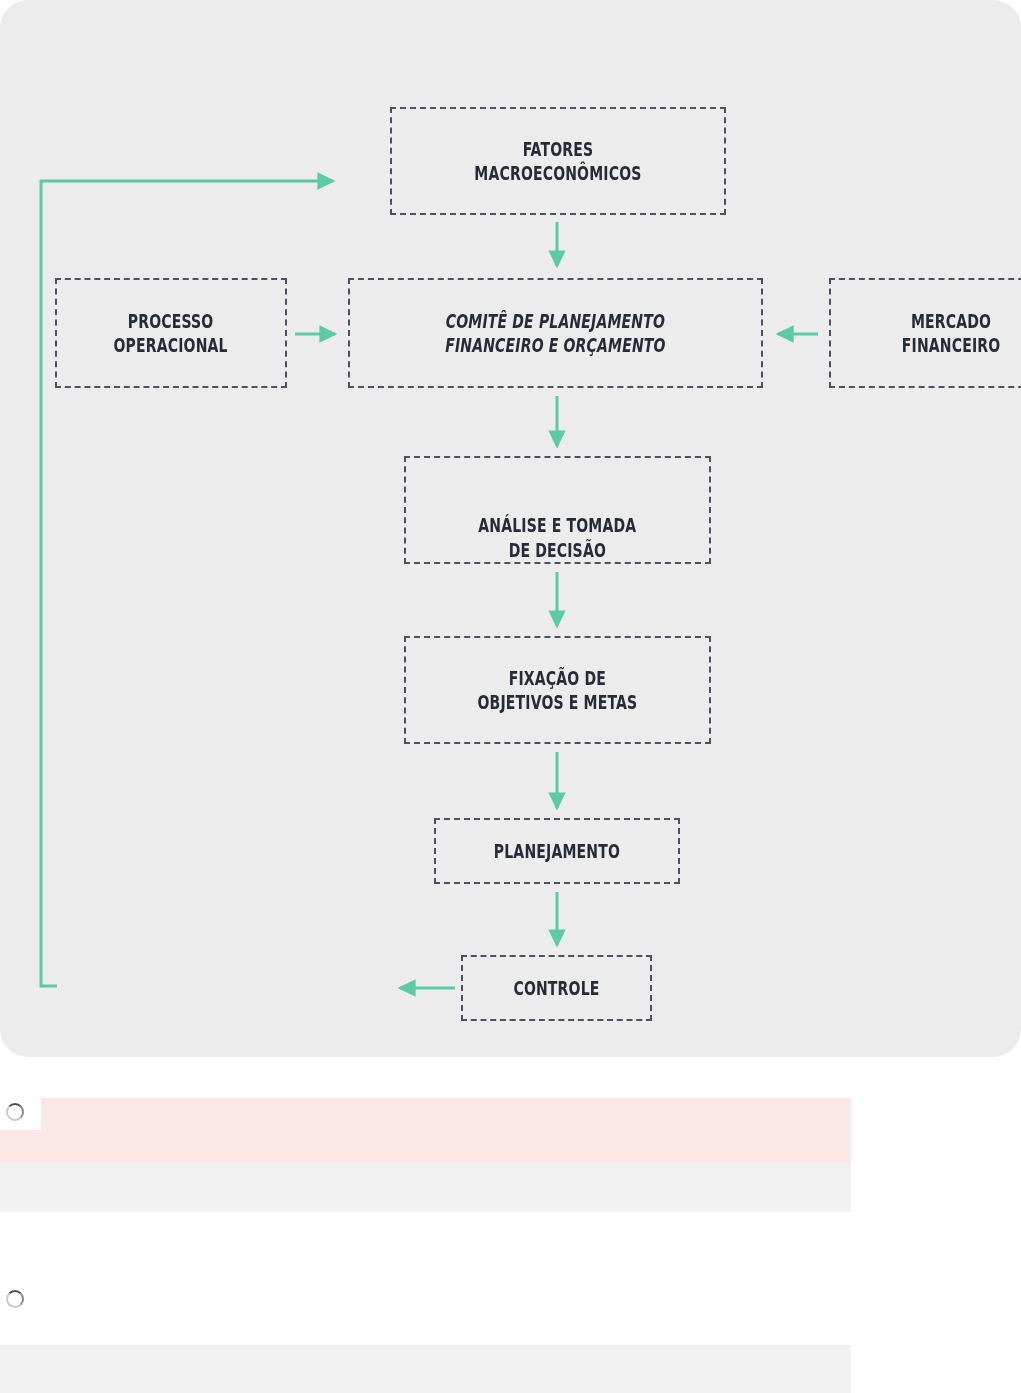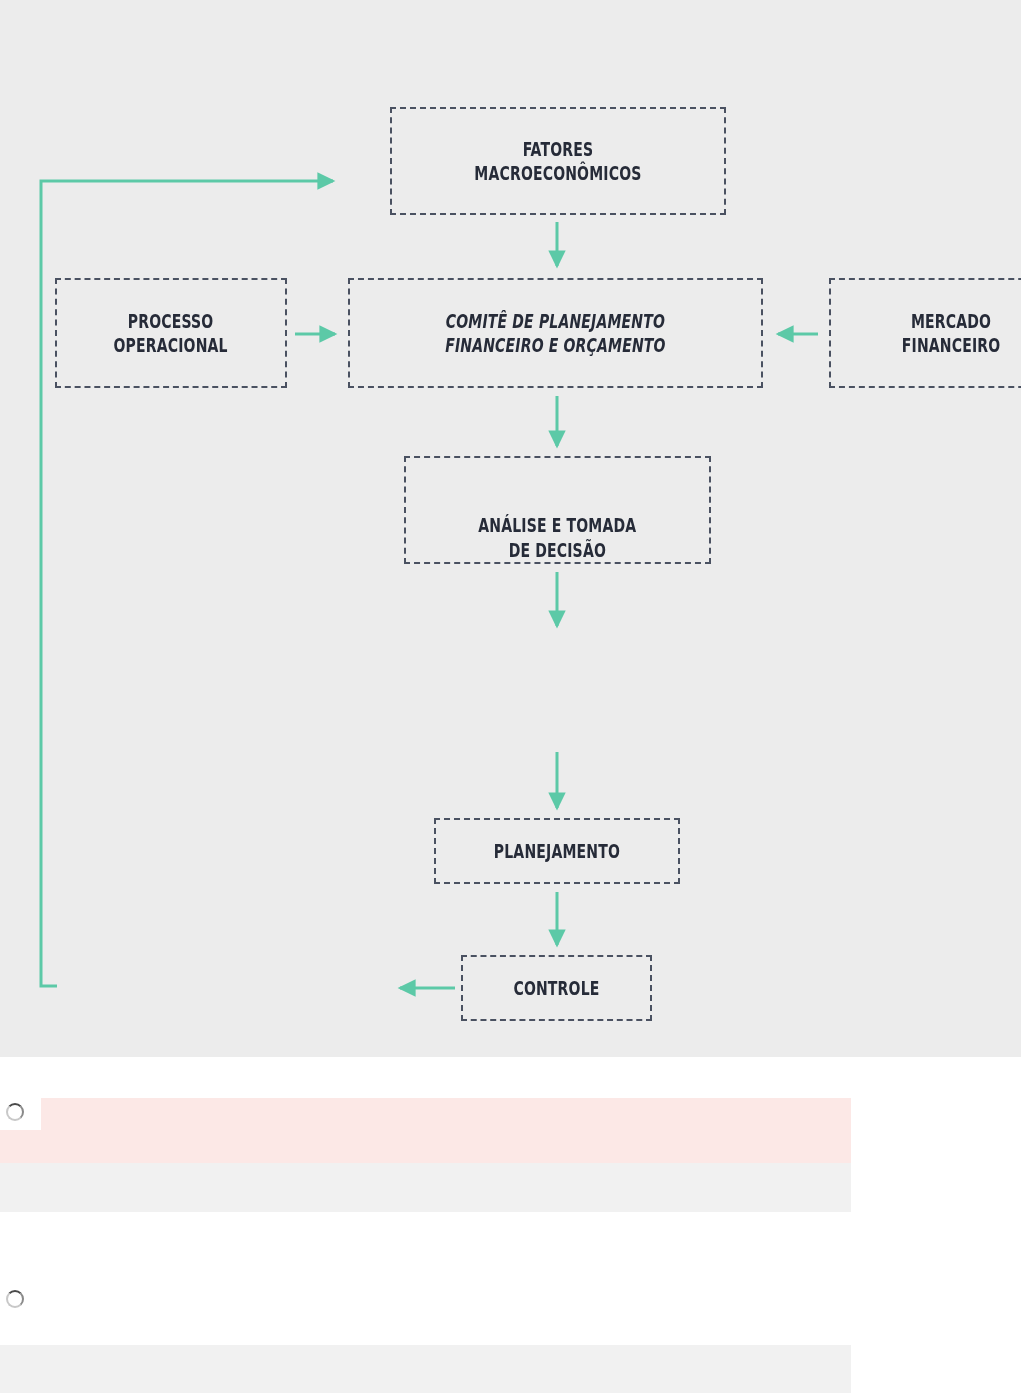--- a/index.html
+++ b/index.html
@@ -16,20 +16,21 @@
   }
 
   
   #diagram-canvas {
     position: absolute;
     left: 0;
     top: 0;
     width: 1021px;
     height: 1057px;
     background: #ececec;
+    border-radius: 28px;
   }
   #diagram-svg {
     position: absolute;
     left: 0;
     top: 0;
     width: 1021px;
     height: 1057px;
   }
 
   
@@ -163,20 +164,24 @@
   <div class="node" id="node-mercado">
     <span class="node-label">MERCADO
 FINANCEIRO</span>
   </div>
 
   <div class="node" id="node-analise">
     <span class="node-label">ANÁLISE E TOMADA
 DE DECISÃO</span>
   </div>
 
+  <div class="node" id="node-fixacao">
+    <span class="node-label">FIXAÇÃO DE
+OBJETIVOS E METAS</span>
+  </div>
 
   <div class="node" id="node-planejamento">
     <span class="node-label">PLANEJAMENTO</span>
   </div>
 
   <div class="node" id="node-controle">
     <span class="node-label">CONTROLE</span>
   </div>
 
 

